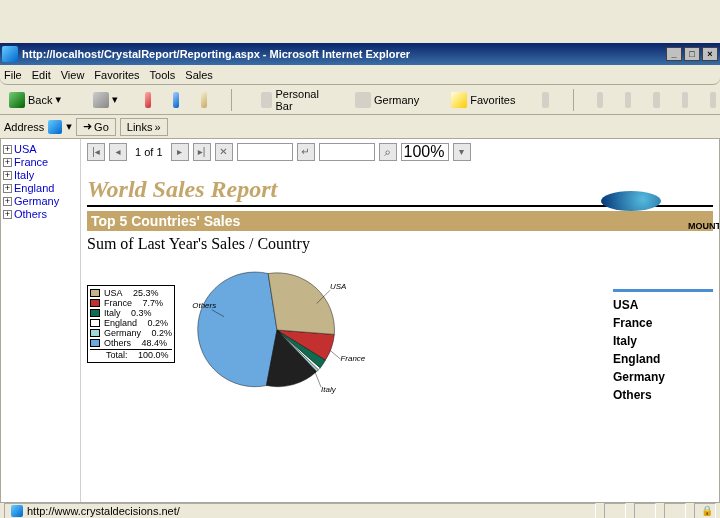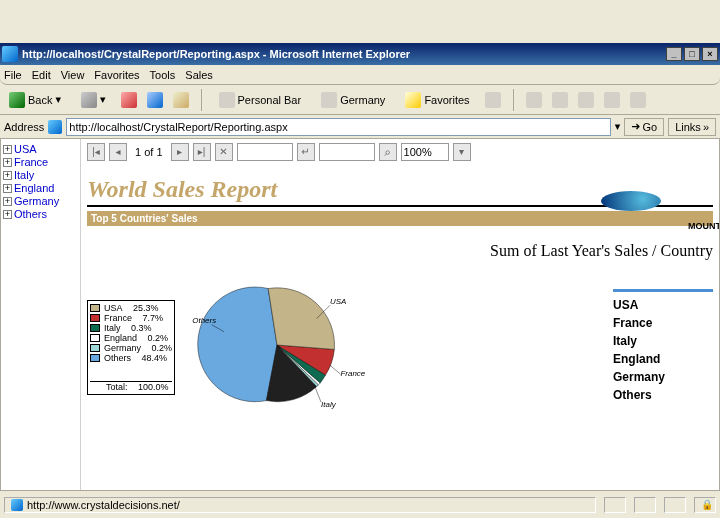--- a/index.html
+++ b/index.html
@@ -54,21 +54,21 @@
     border-radius: 7px;
   }
   .menubar span { cursor: default; }
   .toolbar {
     height: 30px;
     background: #ece9d8;
     border-bottom: 1px solid #aca899;
     display: flex;
     align-items: center;
     padding: 0 4px;
-    gap: 10px;
+    gap: 22px;
   }
   .tbtn {
     display: flex; align-items: center; gap: 3px;
     padding: 2px 4px; border: 1px solid transparent;
     cursor: pointer;
   }
   .tbicon {
     width: 16px; height: 16px;
     display: inline-block;
     background: #d4d0c8;
@@ -141,46 +141,46 @@
   .navbtn {
     width: 18px; height: 18px;
     border: 1px solid #999;
     background: #e8e8e8;
     font-size: 10px;
     text-align: center; line-height: 16px;
     cursor: pointer;
     color: #666;
   }
   .rtoolbar input {
-    height: 18px; font-size: 11px;
+    height: 18px; font-size: 16px;
     border: 1px solid #999; padding: 0 2px;
   }
   .rtitle {
     color: #c4a66a;
     font-family: 'Times New Roman', serif;
     font-style: italic;
     font-weight: bold;
     font-size: 24px;
     margin: 15px 0 2px 0;
   }
   .hr { height: 2px; background: #000; margin-bottom: 4px; }
   .meta { display: flex; gap: 24px; font-size: 11px; margin-bottom: 6px; }
   .band {
     background: #c4a66a;
     color: #fff;
     font-weight: bold;
-    font-size: 10px;
+    font-size: 14px;
     padding: 2px 4px;
-    margin-bottom: 16px;
+    margin-bottom: 4px;
   }
   .charttitle {
-    text-align: right;
+    text-align: left;
     font-family: 'Times New Roman', serif;
     font-size: 16px;
-    margin-bottom: 10px;
+    margin-bottom: 2px;
   }
   .chartarea { display: flex; gap: 12px; align-items: flex-start; }
   .pie {
     position: relative;
     width: 180px; height: 150px;
     flex-shrink: 0;
   }
   .pie svg { width: 100%; height: 100%; }
   .legend {
     border: 1px solid #000;
@@ -215,21 +215,21 @@
   .logo .ball {
     position: absolute; left: 0; top: 28px;
     width: 60px; height: 20px;
     background: radial-gradient(circle at 70% 40%, #5bd, #037);
     border-radius: 50%;
   }
   .logo .sub { font-size: 9px; letter-spacing: 0; font-style: normal; }
   .statusbar {
     position: absolute;
     bottom: 0; left: 0; right: 0;
-    height: 28px;
+    height: 16px;
     background: #ece9d8;
     border-top: 1px solid #aca899;
     display: flex;
     align-items: center;
     font-size: 11px;
     padding: 0 4px;
     gap: 8px;
   }
   .statusbar .cell {
     border: 1px inset #fff;
@@ -294,21 +294,20 @@
   <span class="tbicon"></span>
   <span class="tbicon"></span>
   <span class="tbicon"></span>
   <span class="tbicon"></span>
   <span class="tbicon"></span>
 </div>
 
 <div class="addrbar">
   <span>Address</span>
   <span class="tbicon" style="width:14px;height:14px;background:linear-gradient(135deg,#6cf,#06c)"></span>
-  <input type="text" value="http://localhost/CrystalReport/Reporting.aspx" style="">
   <span>▾</span>
   <div class="gobtn">
     <span>➜</span>
     <span>Go</span>
   </div>
   <div class="linksbtn">
     <span>Links</span>
     <span>»</span>
   </div>
 </div>
@@ -372,21 +371,21 @@
     <div class="charttitle">Sum of Last Year's Sales / Country</div>
 
     <div class="chartarea">
       <div class="legend">
         <div class="legend-row"><span class="swatch" style="background:#c4b48a"></span><span>USA</span>&nbsp;<span>25.3%</span></div>
         <div class="legend-row"><span class="swatch" style="background:#c23030"></span><span>France</span>&nbsp;<span>7.7%</span></div>
         <div class="legend-row"><span class="swatch" style="background:#0e6b4f"></span><span>Italy</span>&nbsp;<span>0.3%</span></div>
         <div class="legend-row"><span class="swatch" style="background:#ffffff"></span><span>England</span>&nbsp;<span>0.2%</span></div>
         <div class="legend-row"><span class="swatch" style="background:#a0d8d8"></span><span>Germany</span>&nbsp;<span>0.2%</span></div>
         <div class="legend-row"><span class="swatch" style="background:#6aa9e0"></span><span>Others</span>&nbsp;<span>48.4%</span></div>
-        <div class="legend-row" style="border-top:1px solid #000;margin-top:18px"><span style="width:12px"></span><span>Total:</span>&nbsp;<span>100.0%</span></div>
+        <div class="legend-row" style="border-top:1px solid #000;margin-top:1px"><span style="width:12px"></span><span>Total:</span>&nbsp;<span>100.0%</span></div>
       </div>
 
       <div class="pie">
         <svg viewBox="0 0 200 170">
           <g transform="translate(100,85)">
 
             <path d="M0,0 L-10,-64 A65,65 0 1,0 -12,63 Z" fill="#6aa9e0" stroke="#000" stroke-width="0.5"></path>
 
             <path d="M0,0 L-12,63 A65,65 0 0,0 45,47 Z" fill="#202020" stroke="#000" stroke-width="0.5"></path>
 

